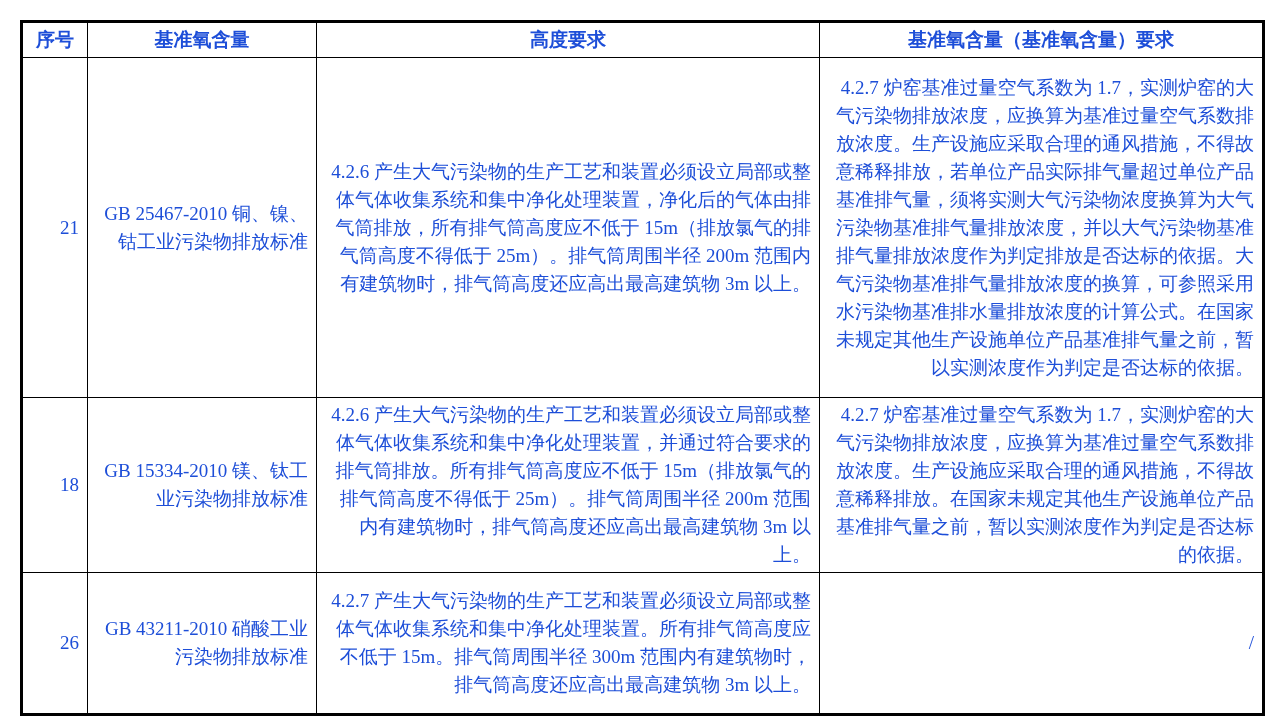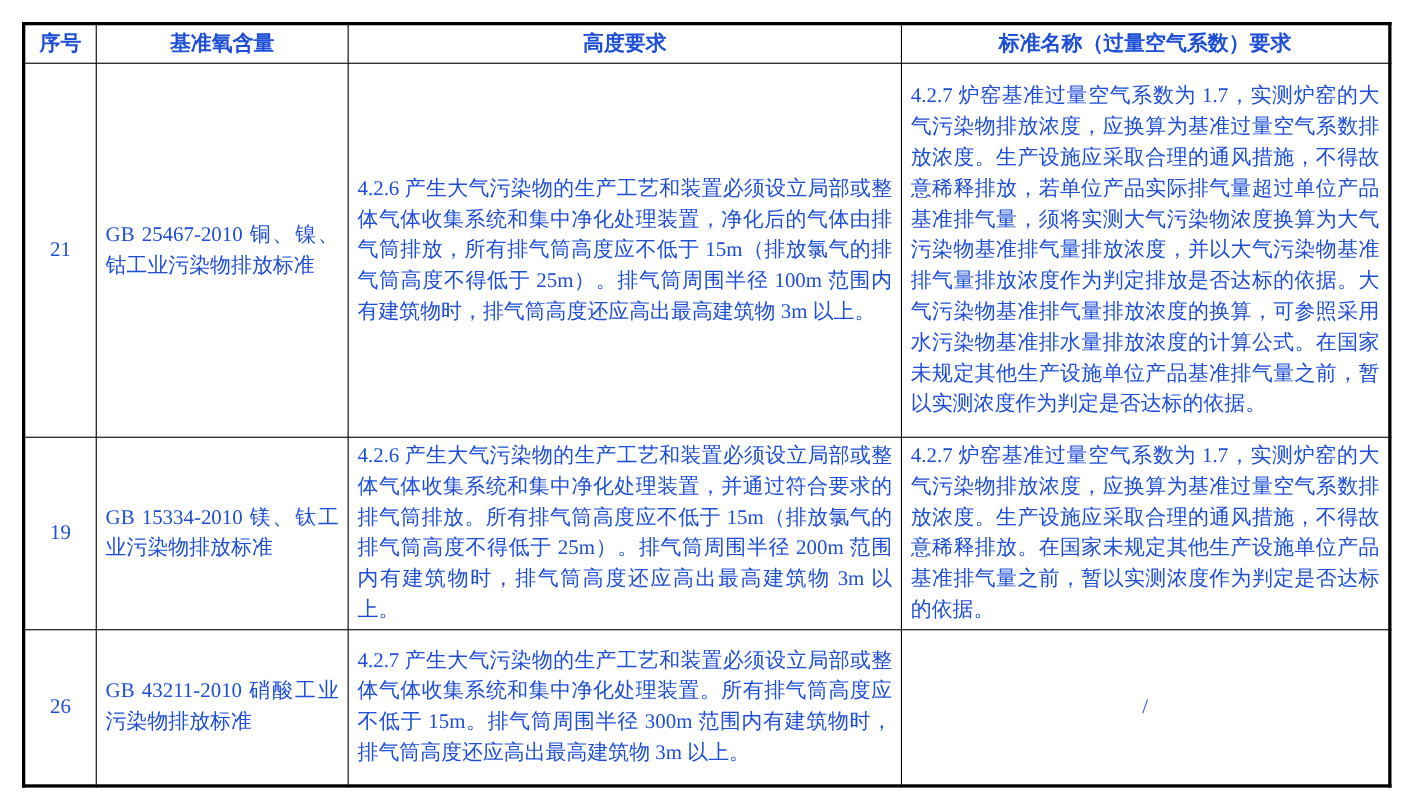--- a/index.html
+++ b/index.html
@@ -34,20 +34,21 @@
   table.std-table col.c-height { width: 503px; }
   table.std-table col.c-oxygen { width: 444px; }
 
   table.std-table th,
   table.std-table td {
     border: 1px solid #000000;
     vertical-align: middle;
     padding: 3px 8px;
     box-sizing: border-box;
     overflow: hidden;
+    text-align: right;
   }
   
   table.std-table {
     border: 3px solid #000000;
   }
   table.std-table tr.header-row th {
     font-family: "Liberation Sans", "DejaVu Sans", sans-serif;
     font-weight: bold;
     font-size: 19px;
     text-align: center;
@@ -81,32 +82,32 @@
       <col class="c-no">
       <col class="c-name">
       <col class="c-height">
       <col class="c-oxygen">
     </colgroup>
     <thead>
       <tr class="header-row">
         <th>序号</th>
         <th>基准氧含量</th>
         <th>高度要求</th>
-        <th>标准名称（过量空气系数）要求</th>
+        <th>基准氧含量（基准氧含量）要求</th>
       </tr>
     </thead>
     <tbody>
       <tr class="row-21">
         <td class="cell-no">21</td>
         <td class="cell-name">GB 25467-2010 铜、镍、钴工业污染物排放标准</td>
-        <td class="cell-text">4.2.6 产生大气污染物的生产工艺和装置必须设立局部或整体气体收集系统和集中净化处理装置，净化后的气体由排气筒排放，所有排气筒高度应不低于 15m（排放氯气的排气筒高度不得低于 25m）。排气筒周围半径 100m 范围内有建筑物时，排气筒高度还应高出最高建筑物 3m 以上。</td>
+        <td class="cell-text">4.2.6 产生大气污染物的生产工艺和装置必须设立局部或整体气体收集系统和集中净化处理装置，净化后的气体由排气筒排放，所有排气筒高度应不低于 15m（排放氯气的排气筒高度不得低于 25m）。排气筒周围半径 200m 范围内有建筑物时，排气筒高度还应高出最高建筑物 3m 以上。</td>
         <td class="cell-text">4.2.7 炉窑基准过量空气系数为 1.7，实测炉窑的大气污染物排放浓度，应换算为基准过量空气系数排放浓度。生产设施应采取合理的通风措施，不得故意稀释排放，若单位产品实际排气量超过单位产品基准排气量，须将实测大气污染物浓度换算为大气污染物基准排气量排放浓度，并以大气污染物基准排气量排放浓度作为判定排放是否达标的依据。大气污染物基准排气量排放浓度的换算，可参照采用水污染物基准排水量排放浓度的计算公式。在国家未规定其他生产设施单位产品基准排气量之前，暂以实测浓度作为判定是否达标的依据。</td>
       </tr>
       <tr class="row-22">
-        <td class="cell-no">19</td>
+        <td class="cell-no">18</td>
         <td class="cell-name">GB 15334-2010 镁、钛工业污染物排放标准</td>
         <td class="cell-text">4.2.6 产生大气污染物的生产工艺和装置必须设立局部或整体气体收集系统和集中净化处理装置，并通过符合要求的排气筒排放。所有排气筒高度应不低于 15m（排放氯气的排气筒高度不得低于 25m）。排气筒周围半径 200m 范围内有建筑物时，排气筒高度还应高出最高建筑物 3m 以上。</td>
         <td class="cell-text">4.2.7 炉窑基准过量空气系数为 1.7，实测炉窑的大气污染物排放浓度，应换算为基准过量空气系数排放浓度。生产设施应采取合理的通风措施，不得故意稀释排放。在国家未规定其他生产设施单位产品基准排气量之前，暂以实测浓度作为判定是否达标的依据。</td>
       </tr>
       <tr class="row-23">
         <td class="cell-no">26</td>
         <td class="cell-name">GB 43211-2010 硝酸工业污染物排放标准</td>
         <td class="cell-text">4.2.7 产生大气污染物的生产工艺和装置必须设立局部或整体气体收集系统和集中净化处理装置。所有排气筒高度应不低于 15m。排气筒周围半径 300m 范围内有建筑物时，排气筒高度还应高出最高建筑物 3m 以上。</td>
         <td class="cell-slash">/</td>
       </tr>

